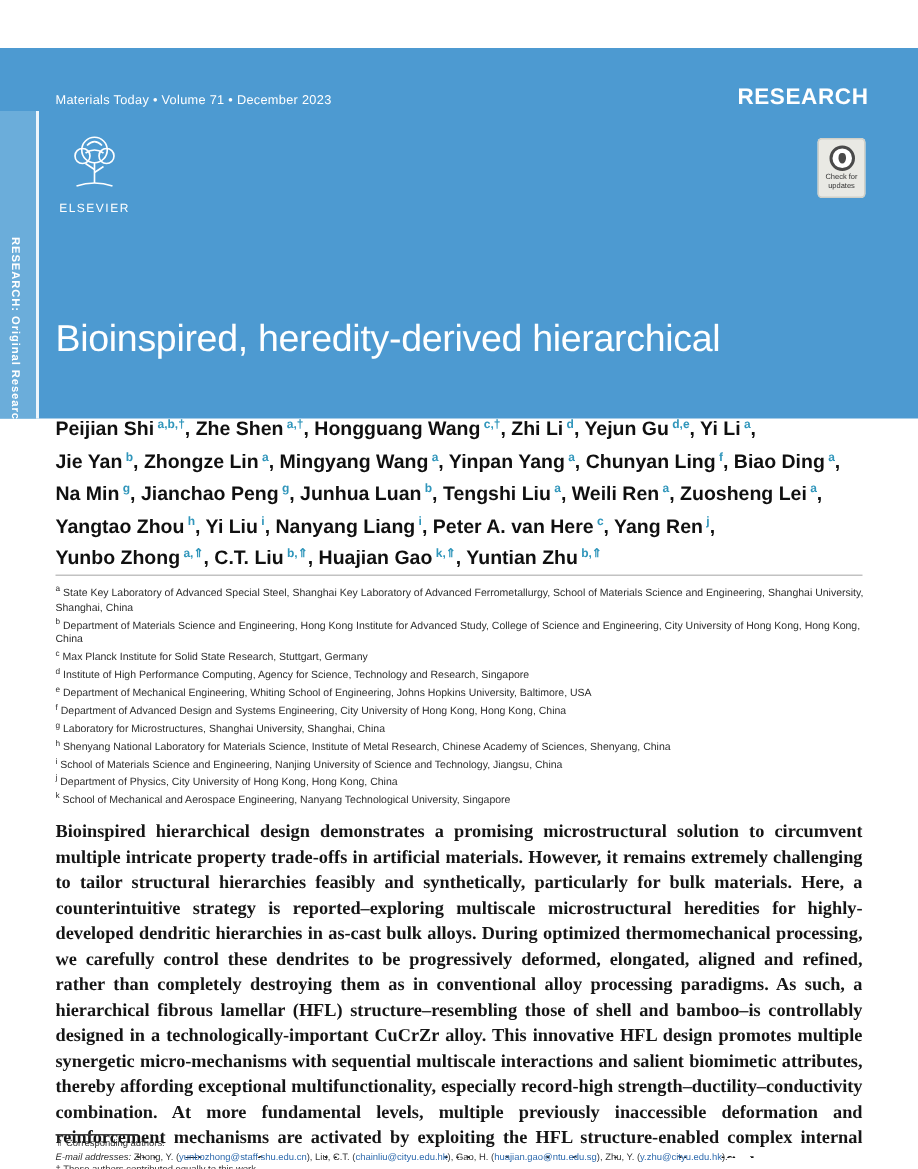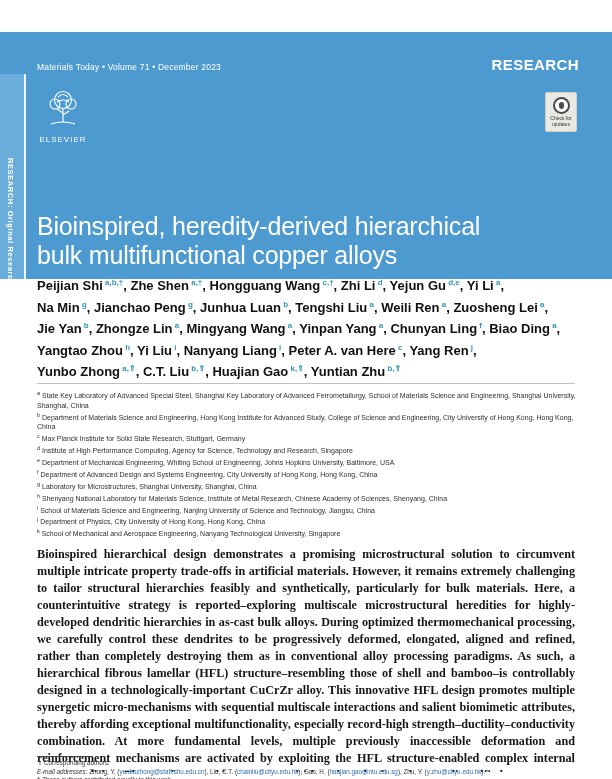--- a/index.html
+++ b/index.html
@@ -85,28 +85,27 @@
 
     <div class="check-badge">
       <span class="check-circle">
         <span class="check-dot"></span>
       </span>
       <span class="check-label">Check for updates</span>
     </div>
 
     <h1 class="title">
       <span>Bioinspired, heredity-derived hierarchical</span><br>
-      <span>bulk multifunctional copper alloys</span>
     </h1>
   </div>
 
   <div class="authors">
       <div><span>Peijian Shi</span><sup class="ausup"> a,b,†</sup>, <span>Zhe Shen</span><sup class="ausup"> a,†</sup>, <span>Hongguang Wang</span><sup class="ausup"> c,†</sup>, <span>Zhi Li</span><sup class="ausup"> d</sup>, <span>Yejun Gu</span><sup class="ausup"> d,e</sup>, <span>Yi Li</span><sup class="ausup"> a</sup>,</div>
+      <div><span>Jie Yan</span><sup class="ausup"> b</sup>, <span>Zhongze Lin</span><sup class="ausup"> a</sup>, <span>Mingyang Wang</span><sup class="ausup"> a</sup>, <span>Yinpan Yang</span><sup class="ausup"> a</sup>, <span>Chunyan Ling</span><sup class="ausup"> f</sup>, <span>Biao Ding</span><sup class="ausup"> a</sup>,</div>
       <div><span>Na Min</span><sup class="ausup"> g</sup>, <span>Jianchao Peng</span><sup class="ausup"> g</sup>, <span>Junhua Luan</span><sup class="ausup"> b</sup>, <span>Tengshi Liu</span><sup class="ausup"> a</sup>, <span>Weili Ren</span><sup class="ausup"> a</sup>, <span>Zuosheng Lei</span><sup class="ausup"> a</sup>,</div>
-      <div><span>Jie Yan</span><sup class="ausup"> b</sup>, <span>Zhongze Lin</span><sup class="ausup"> a</sup>, <span>Mingyang Wang</span><sup class="ausup"> a</sup>, <span>Yinpan Yang</span><sup class="ausup"> a</sup>, <span>Chunyan Ling</span><sup class="ausup"> f</sup>, <span>Biao Ding</span><sup class="ausup"> a</sup>,</div>
       <div><span>Yangtao Zhou</span><sup class="ausup"> h</sup>, <span>Yi Liu</span><sup class="ausup"> i</sup>, <span>Nanyang Liang</span><sup class="ausup"> i</sup>, <span>Peter A. van Here</span><sup class="ausup"> c</sup>, <span>Yang Ren</span><sup class="ausup"> j</sup>,</div>
       <div><span>Yunbo Zhong</span><sup class="ausup"> a,⇑</sup>, <span>C.T. Liu</span><sup class="ausup"> b,⇑</sup>, <span>Huajian Gao</span><sup class="ausup"> k,⇑</sup>, <span>Yuntian Zhu</span><sup class="ausup"> b,⇑</sup></div>
     </div>
 
   <div class="author-rule"></div>
 
   <div class="affils">
       <div class="affil"><sup>a</sup> State Key Laboratory of Advanced Special Steel, Shanghai Key Laboratory of Advanced Ferrometallurgy, School of Materials Science and Engineering, Shanghai University, Shanghai, China</div>
       <div class="affil"><sup>b</sup> Department of Materials Science and Engineering, Hong Kong Institute for Advanced Study, College of Science and Engineering, City University of Hong Kong, Hong Kong, China</div>
       <div class="affil"><sup>c</sup> Max Planck Institute for Solid State Research, Stuttgart, Germany</div>

